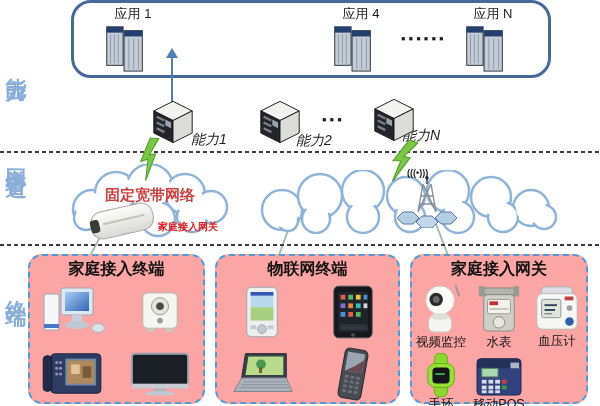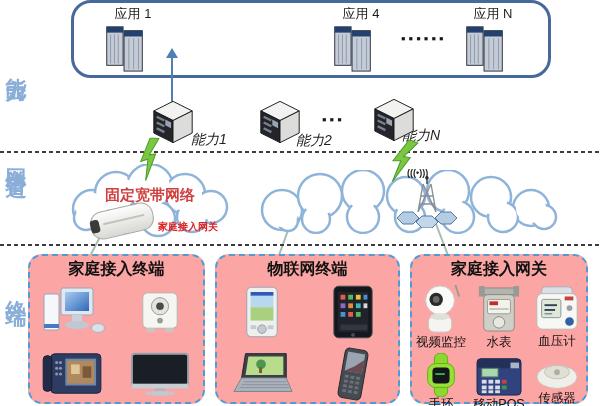--- a/index.html
+++ b/index.html
@@ -402,24 +402,16 @@
           <rect x="10" y="34" width="5" height="4" fill="#d8dde6"></rect>
             <rect x="17" y="34" width="5" height="4" fill="#d8dde6"></rect>
             <rect x="24" y="34" width="5" height="4" fill="#d8dde6"></rect>
             <rect x="31" y="34" width="5" height="4" fill="#3a9a4a"></rect>
           <rect x="10" y="39" width="5" height="3" fill="#d8dde6"></rect>
             <rect x="17" y="39" width="5" height="3" fill="#d8dde6"></rect>
             <rect x="24" y="39" width="5" height="3" fill="#d8dde6"></rect>
         </svg>
         <span class="iot-label">移动POS</span>
       </div>
-      <div class="iotcell">
-        <svg width="46" height="32" viewBox="0 0 48 32">
-          <ellipse cx="24" cy="18" rx="21" ry="12" fill="#efeee8" stroke="#c4c2b8"></ellipse>
-          <ellipse cx="24" cy="13" rx="13" ry="7" fill="#e0dfd6" stroke="#c4c2b8"></ellipse>
-          <circle cx="24" cy="13" r="3" fill="#b0aea4"></circle>
-        </svg>
-        <span class="iot-label">传感器</span>
-      </div>
     </div>
   </div>
 
 </div>
 
 </body></html>

